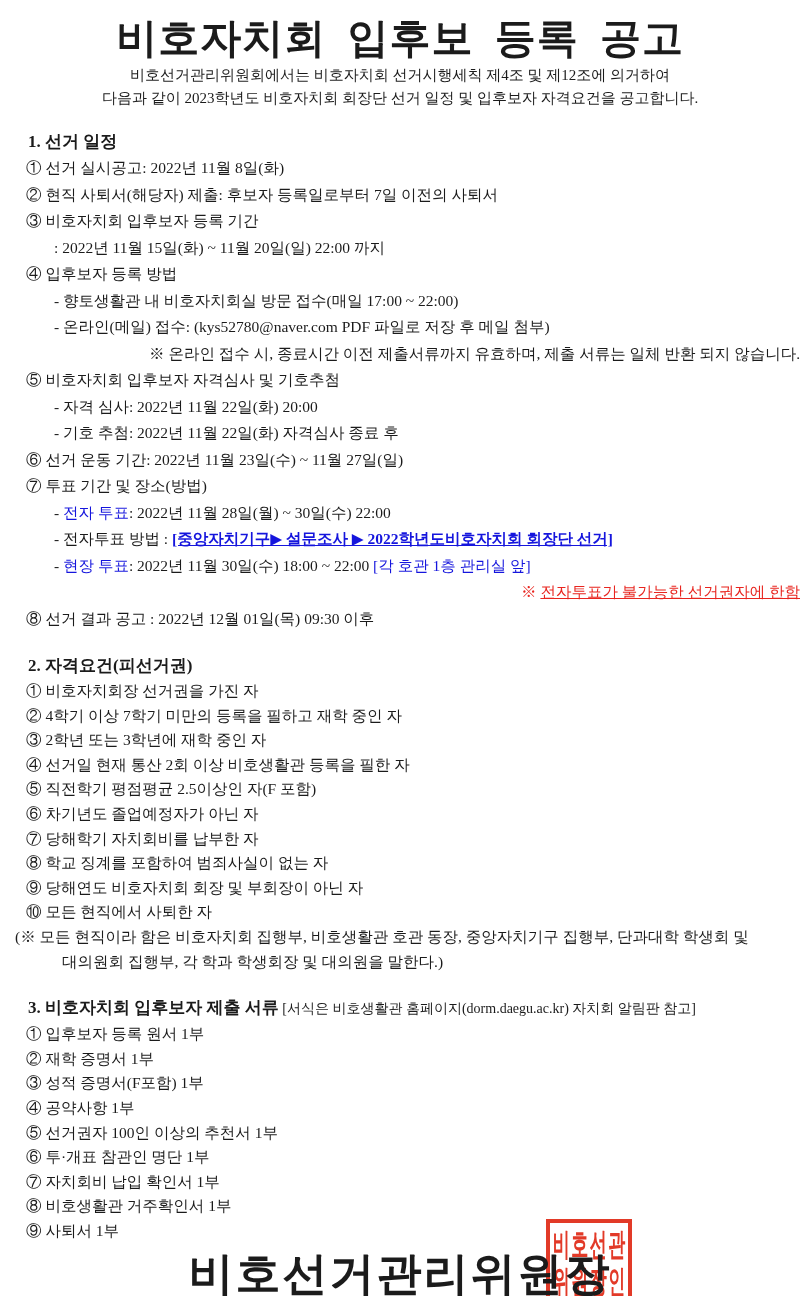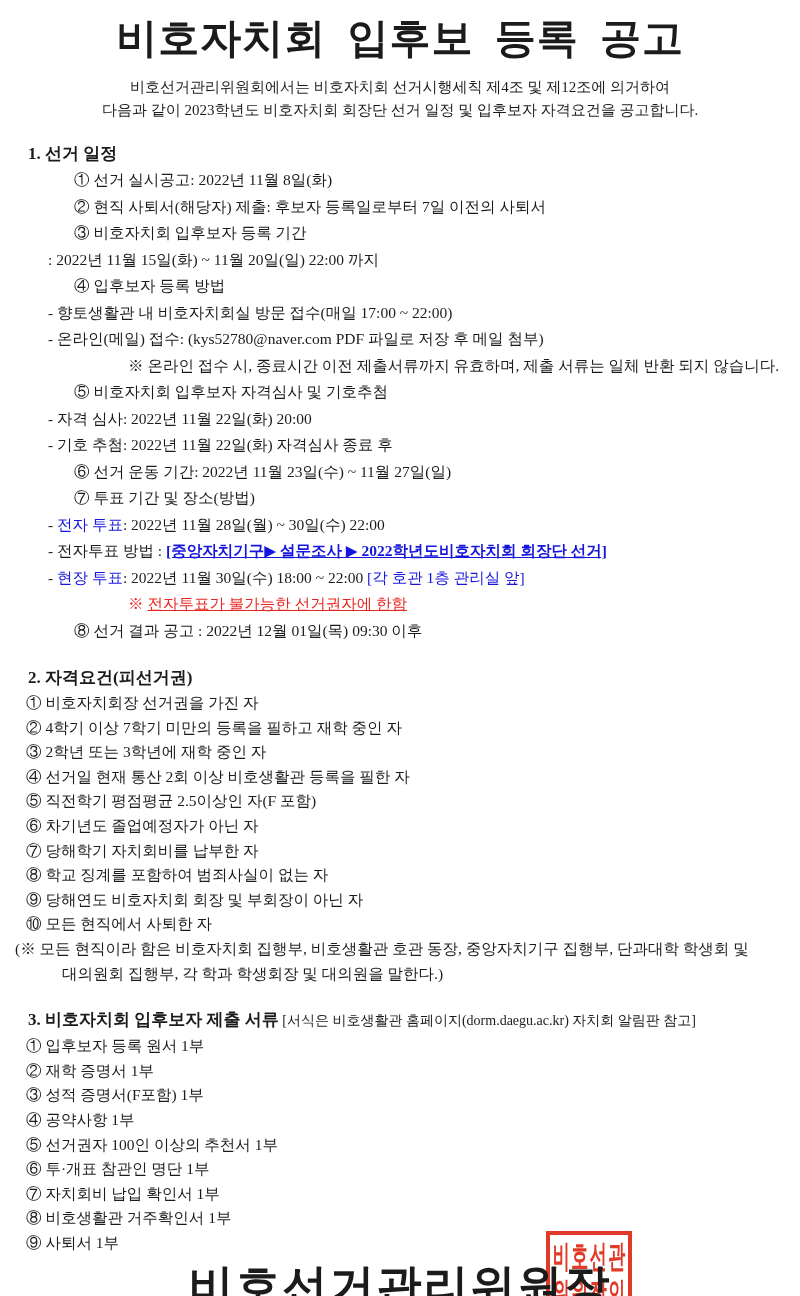--- a/index.html
+++ b/index.html
@@ -5,32 +5,32 @@
   html,body{margin:0;padding:0;}
   body{
     width:800px;height:1296px;background:#ffffff;overflow:hidden;position:relative;
     font-family:"Liberation Serif","DejaVu Serif",serif;
     color:var(--text,#1b1b1b);
   }
   .title{
     margin-top:12px;font-size:41px;font-weight:700;text-align:center;
     letter-spacing:1px;word-spacing:10px;line-height:52px;
   }
-  .intro{margin-top:12px;text-align:center;font-size:15px;line-height:23px;}
+  .intro{margin-top:0;text-align:center;font-size:15px;line-height:23px;}
   #sections{margin-top:18px;}
   .section{margin-top:20px;}
   .section:first-child{margin-top:0;}
   .sec-heading{font-size:17px;font-weight:700;padding-left:28px;line-height:27px;white-space:nowrap;}
   .sec-heading .hs{font-weight:400;font-size:14px;}
   .line{font-size:15.5px;white-space:nowrap;}
-  .section-1 .line{line-height:26.5px;margin-left:48px;}
+  .section-1 .line{line-height:26.5px;}
   .section-2 .line,.section-3 .line{line-height:24.6px;}
   .i1{padding-left:26px;}
-  .i2{}
-  .i3{padding-left:80px;}
+  .i2{padding-left:54px;}
+  .i3{padding-left:104px;text-align:right;}
   .n1{padding-left:15px;}
   .n2{padding-left:62px;}
   .bb{color:var(--blue,#1515dd);font-weight:400;}
   .bl{color:var(--blue,#1515dd);font-weight:700;text-decoration:underline;cursor:pointer;}
   .rd{color:var(--red,#e8251f);}
   .ru{color:var(--red,#e8251f);text-decoration:underline;}
   .footer{position:relative;margin-top:2px;}
   .signature{
     position:relative;z-index:2;text-align:center;
     font-size:45px;font-weight:700;letter-spacing:2px;line-height:58px;

